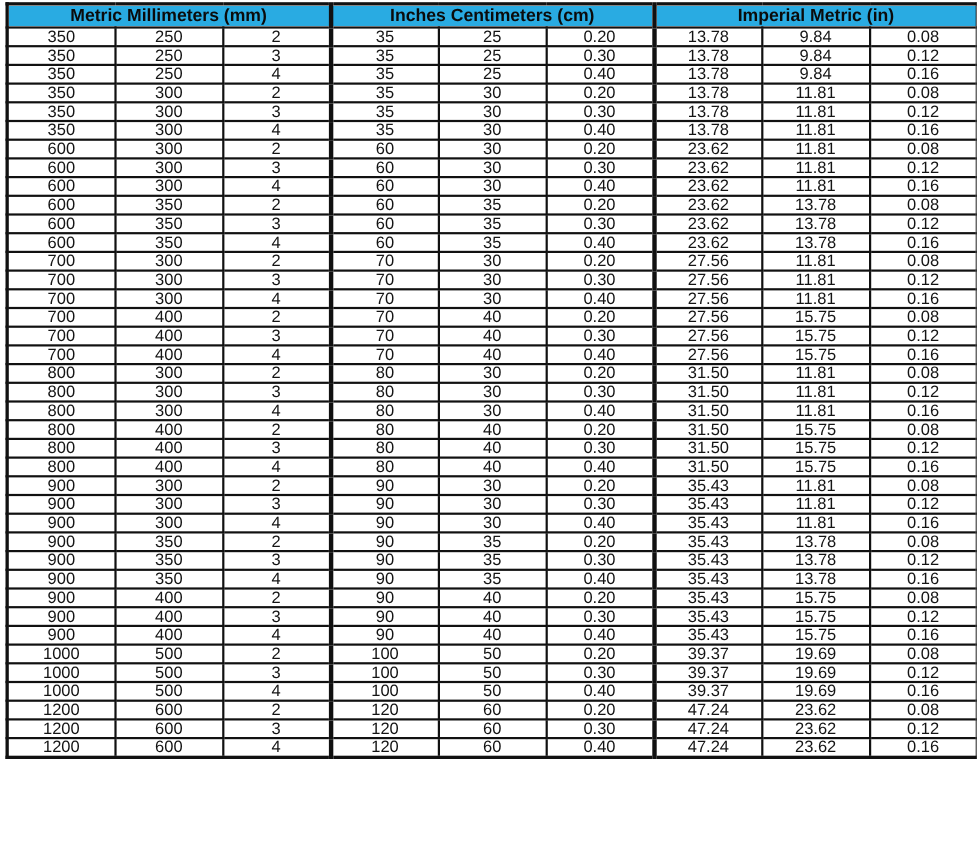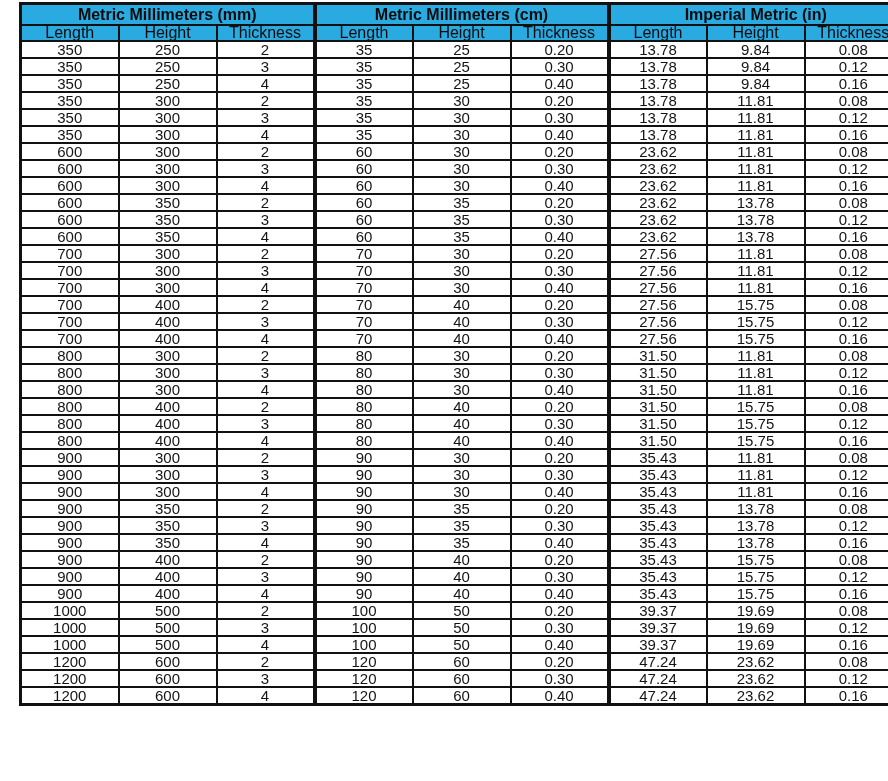--- a/index.html
+++ b/index.html
@@ -11,21 +11,21 @@
   html, body {
     margin: 0;
     padding: 0;
     background: #ffffff;
     font-family: "Liberation Sans", sans-serif;
   }
   .sheet {
     width: 888px;
     height: 751px;
     box-sizing: border-box;
-    padding: 2px 1px 1px 19px;
+    padding: 2px 1px 1px 5px;
     background: #ffffff;
     overflow: hidden;
   }
   table.conv {
     width: 885px;
     table-layout: fixed;
     border-collapse: collapse;
     border: 3px solid var(--border-color);
   }
   table.conv th, table.conv td {
@@ -65,33 +65,22 @@
   }
 </style>
 </head>
 <body>
 
 <div class="sheet">
   <table class="conv">
     <thead>
       <tr>
           <th colspan="3" class="group-title">Metric Millimeters (mm)</th>
-          <th colspan="3" class="group-title gsep">Metric Millimeters (cm)</th>
+          <th colspan="3" class="group-title gsep">Inches Centimeters (cm)</th>
           <th colspan="3" class="group-title gsep">Imperial Metric (in)</th>
-        </tr>
-      <tr>
-          <th class="col-head">Length</th>
-          <th class="col-head">Height</th>
-          <th class="col-head">Thickness</th>
-          <th class="col-head gsep">Length</th>
-          <th class="col-head">Height</th>
-          <th class="col-head">Thickness</th>
-          <th class="col-head gsep">Length</th>
-          <th class="col-head">Height</th>
-          <th class="col-head">Thickness</th>
         </tr>
     </thead>
     <tbody>
         <tr>
           <td class="cell">350</td>
           <td class="cell">250</td>
           <td class="cell">2</td>
           <td class="cell gsep">35</td>
           <td class="cell">25</td>
           <td class="cell">0.20</td>

